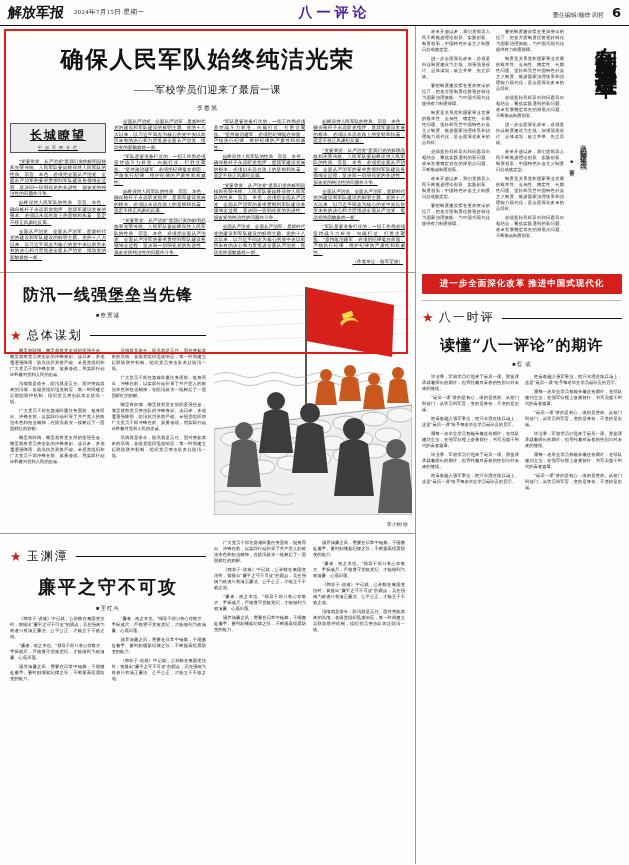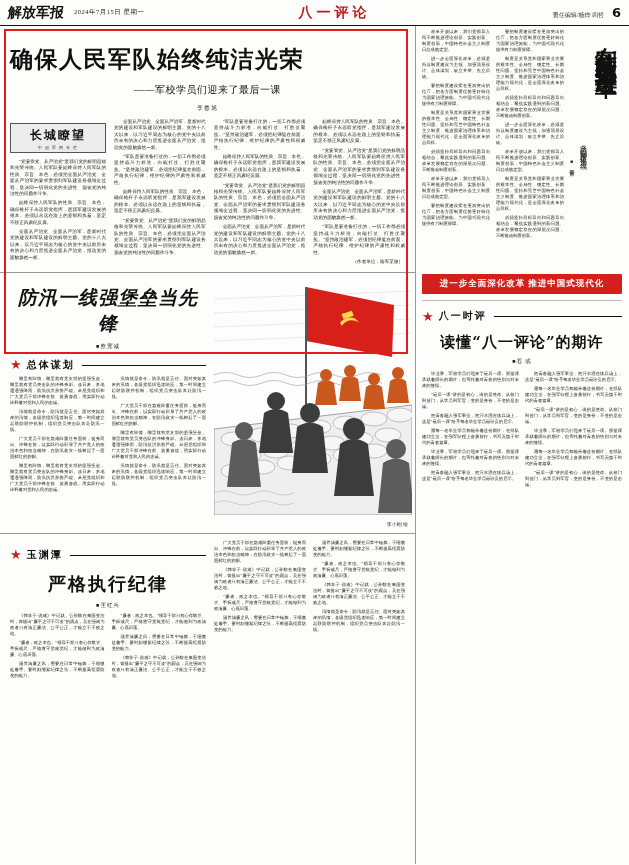--- a/index.html
+++ b/index.html
@@ -50,21 +50,21 @@
     color: #222;
     white-space: nowrap;
   }
   .mast-center {
     position: absolute;
     left: 0; right: 0;
     text-align: center;
     font-size: 14px;
     font-weight: bold;
     letter-spacing: 4px;
-    color: #b91c1c;
+    color: #4c1d95;
     pointer-events: none;
     margin-left: 40px;
   }
   .mast-right {
     margin-left: auto;
     font-size: 6px;
     color: #333;
     white-space: nowrap;
     display: flex;
     align-items: baseline;
@@ -108,21 +108,21 @@
     pointer-events: none;
     z-index: 5;
   }
 
   
   .lead {
     padding: 10px 10px 0 10px;
     box-sizing: border-box;
   }
   .lead-title {
-    text-align: left;
+    text-align: center;
     font-size: 23px;
     font-weight: bold;
     letter-spacing: 1.5px;
     color: #111;
     font-family: "DejaVu Serif", serif;
     margin-top: 8px;
   }
   .lead-sub {
     text-align: center;
     font-size: 10px;
@@ -202,49 +202,48 @@
   }
 
   
   .sec2 {
     padding: 6px 10px 0 10px;
     box-sizing: border-box;
     position: relative;
   }
   .sec2-title {
     text-align: center;
-    font-size: 19px;
+    font-size: 16px;
     font-weight: bold;
     letter-spacing: 1px;
     color: #111;
     font-family: "DejaVu Serif", serif;
     margin-top: 6px;
-    font-style: italic;
   }
   .sec2-byline {
     text-align: center;
     font-size: 5.5px;
     color: #222;
     margin-top: 6px;
     letter-spacing: 1px;
   }
   .star-head {
     display: flex;
     align-items: center;
     gap: 5px;
     margin-top: 8px;
   }
   .star {
     color: #c8201a;
     font-size: 13px;
     line-height: 1;
   }
   .star-label {
-    font-size: 10px;
-    font-weight: bold;
+    font-size: 12px;
+    font-weight: normal;
     letter-spacing: 2px;
     color: #111;
   }
   .star-rule {
     flex: 1;
     border-bottom: 1px solid #111;
     height: 1px;
     margin-left: 2px;
   }
 
@@ -354,21 +353,21 @@
 
     <div class="col-left">
 
       <div class="redbox"></div>
 
       <div class="lead">
         <div class="lead-title">确保人民军队始终纯洁光荣</div>
         <div class="lead-sub">——军校学员们迎来了最后一课</div>
         <div class="lead-byline">李春旭</div>
 
-        <div style="display:flex; gap:8px; margin-top:6px;">
+        <div style="display:flex; gap:8px; margin-top:6px;text-decoration:underline;">
           <div style="width:96px; flex:none;">
             <div class="label-box">
               <div class="lb-main">长城瞭望</div>
               <div class="lb-sub">中 国 军 网 专 栏</div>
             </div>
             <div class="tcol" style="margin-top:6px;">
               <p>“党要管党、从严治党”是我们党的鲜明品格和光荣传统。人民军队要始终保持人民军队的性质、宗旨、本色，必须把全面从严治党、全面从严治军的要求贯彻到军队建设各领域全过程，坚决同一切弱化党的先进性、损害党的纯洁性的问题作斗争。</p>
               <p>始终保持人民军队的性质、宗旨、本色，确保枪杆子永远听党指挥，是我军建设发展的根本。必须以永远在路上的坚韧和执着，坚定不移正风肃纪反腐。</p>
               <p>全面从严治党、全面从严治军，是新时代党的建设和军队建设的鲜明主题。党的十八大以来，以习近平同志为核心的党中央以前所未有的决心和力度推进全面从严治党，推动党的面貌焕然一新。</p>
             </div>
@@ -510,21 +509,21 @@
       <hr class="sep">
 
       <div class="sec2">
         <div style="display:flex; gap:8px;">
           <div style="width:196px; flex:none;">
             <div class="star-head">
               <span class="star">★</span>
               <span class="star-label">玉渊潭</span>
               <span class="star-rule"></span>
             </div>
-            <div class="yuyuan-title">严格执行纪律</div>
+            <div class="yuyuan-title">廉平之守不可攻</div>
             <div class="sec2-byline">■王红兵</div>
             <div class="tcols" style="gap:7px;">
               <div class="tcol tiny">
                 <p>《韩非子·说难》中记载，公孙鞅在秦国变法时，曾提出“廉平之守不可攻”的观点，意在强调为政者只有清正廉洁、公平公正，才能立于不败之地。</p>
                 <p>“廉者，政之本也。”领导干部只有心存敬畏、手握戒尺，严格遵守党规党纪，才能做到为政清廉、心底坦荡。</p>
                 <p>涵养清廉之风，需要在日常中锤炼，于细微处着手。要时刻绷紧纪律之弦，不断提高拒腐防变的能力。</p>
               </div>
               <div class="tcol tiny">
                 <p>“廉者，政之本也。”领导干部只有心存敬畏、手握戒尺，严格遵守党规党纪，才能做到为政清廉、心底坦荡。</p>
                 <p>涵养清廉之风，需要在日常中锤炼，于细微处着手。要时刻绷紧纪律之弦，不断提高拒腐防变的能力。</p>

